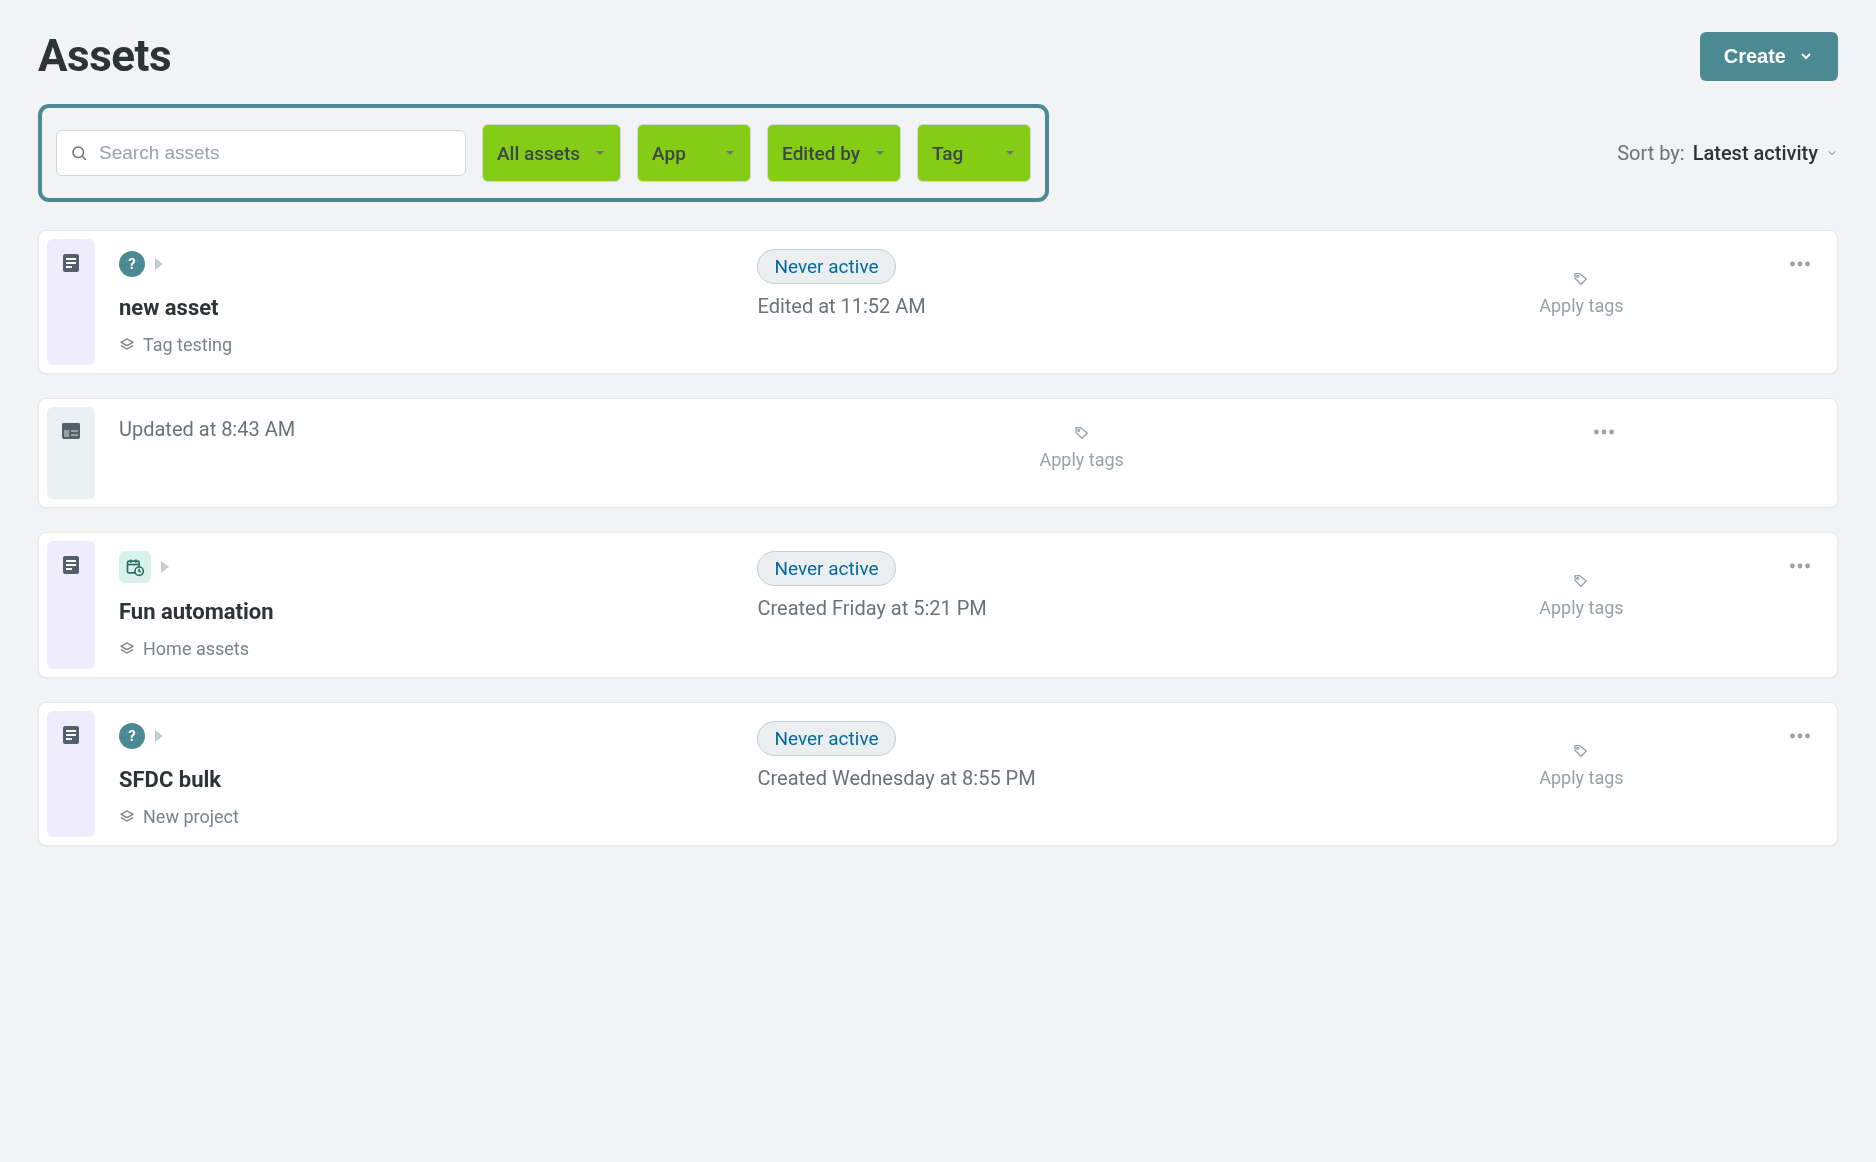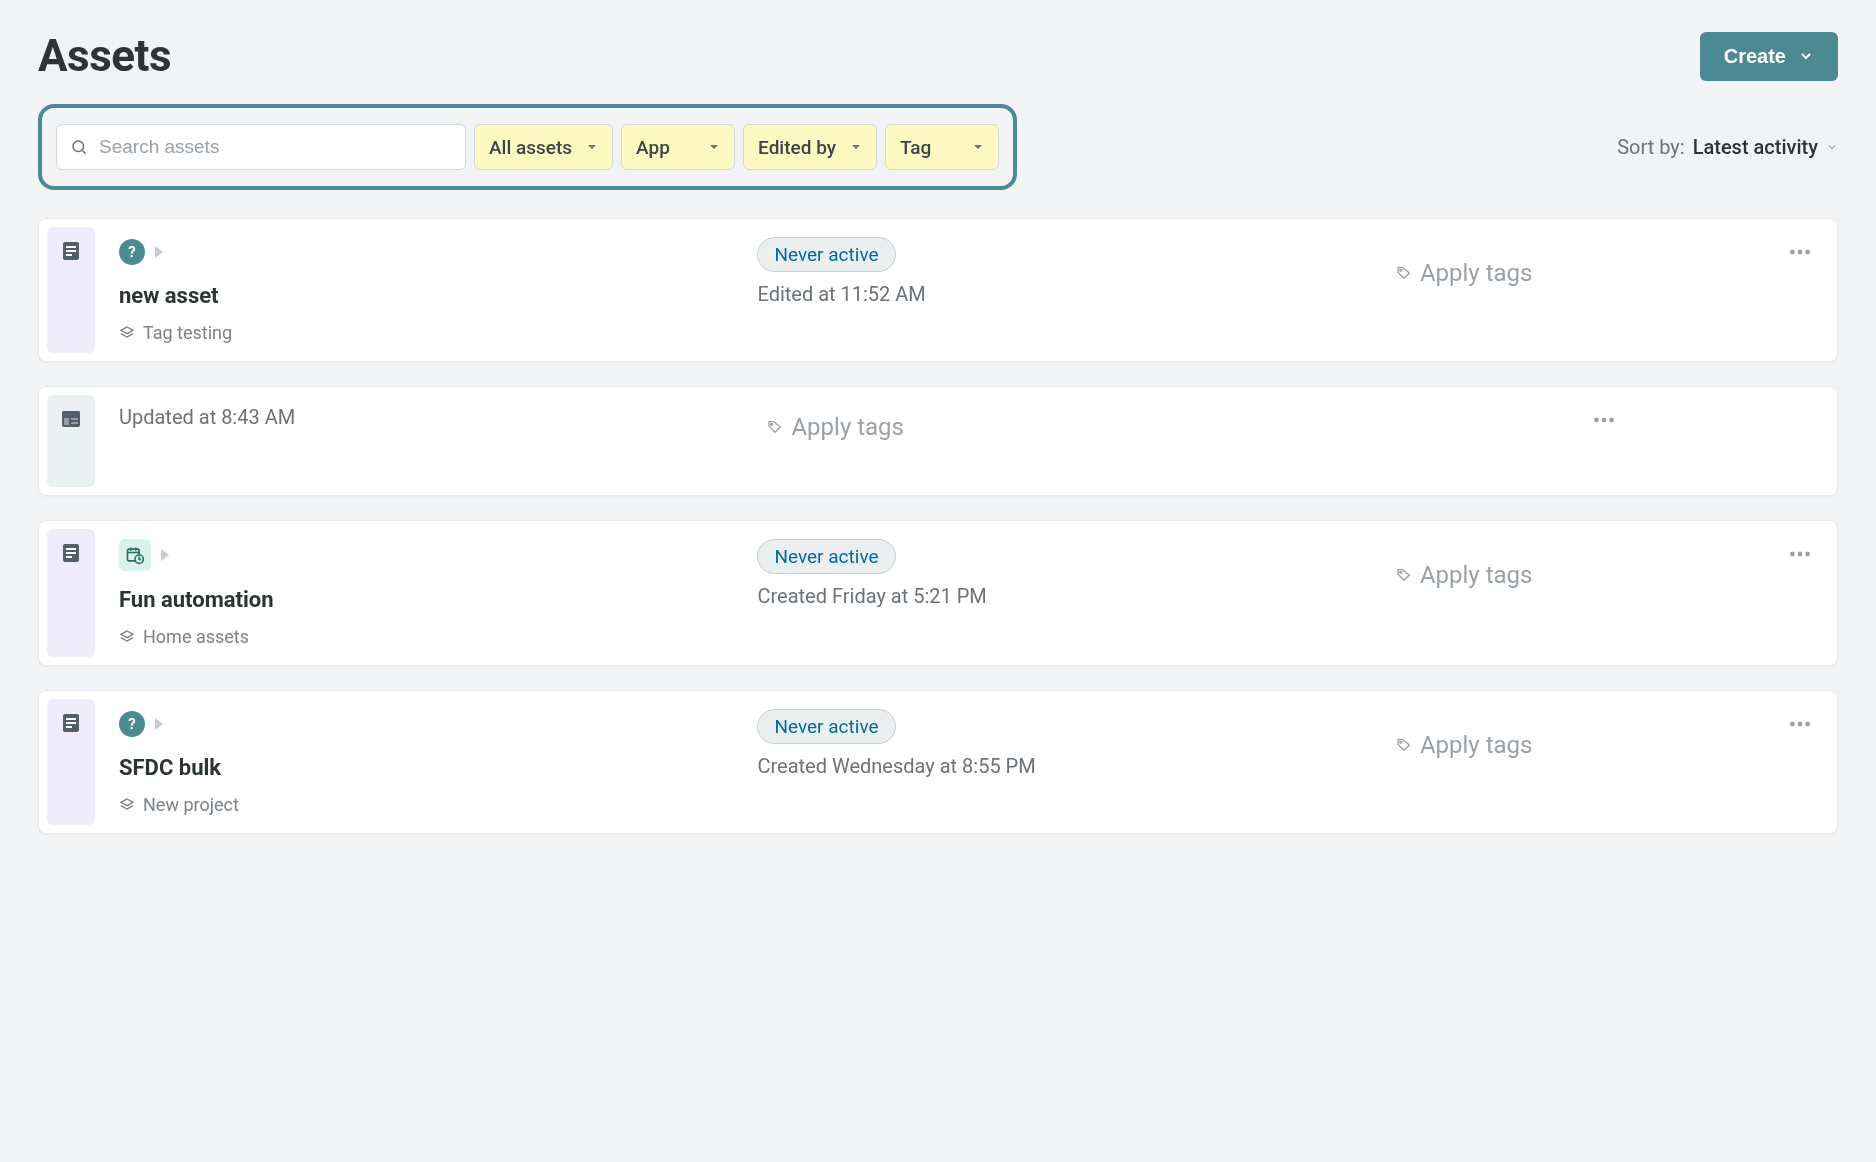--- a/index.html
+++ b/index.html
@@ -39,24 +39,24 @@
   }
   .create-btn svg { width: 16px; height: 16px; }
   .filter-row-wrapper {
     display: flex;
     justify-content: space-between;
     align-items: center;
     margin-bottom: 28px;
   }
   .filter-highlight {
     border: 4px solid #4B8A92;
-    border-radius: 16px;
+    border-radius: 11px;
     padding: 16px 14px;
     display: inline-flex;
-    gap: 8px;
+    gap: 16px;
     align-items: center;
     background: transparent;
   }
   .search-wrap {
     position: relative;
     width: 410px;
   }
   .search-wrap svg {
     position: absolute;
     left: 14px;
@@ -71,24 +71,24 @@
     height: 46px;
     border: 1px solid #D2D7DA;
     border-radius: 6px;
     padding: 0 14px 0 42px;
     font-size: 19px;
     color: #33393c;
     background: #fff;
   }
   .search-input::placeholder { color: #9AA2A7; }
   .dropdown {
-    height: 46px;
+    height: 58px;
     border: 1px solid #D2D7DA;
     border-radius: 6px;
-    background: #fef9c3;
+    background: #84cc16;
     padding: 0 14px;
     display: flex;
     align-items: center;
     justify-content: space-between;
     gap: 14px;
     font-size: 19px;
     color: #3c4548;
     font-weight: 500;
     cursor: pointer;
     min-width: 114px;
@@ -185,23 +185,24 @@
   }
   .timestamp {
     font-size: 20px;
     color: #6C7378;
   }
   .col-tags {
     display: flex;
     align-items: center;
     gap: 8px;
     color: #9AA2A7;
-    font-size: 24px;
+    font-size: 18px;
     cursor: pointer;
     padding-top: 22px;
+    flex-direction: column;
   }
   .col-tags.notoprow { padding-top: 8px; }
   .col-tags svg { width: 16px; height: 16px; }
   .more-btn {
     display: flex;
     align-items: center;
     justify-content: center;
     cursor: pointer;
     color: #9AA2A7;
     align-self: flex-start;

